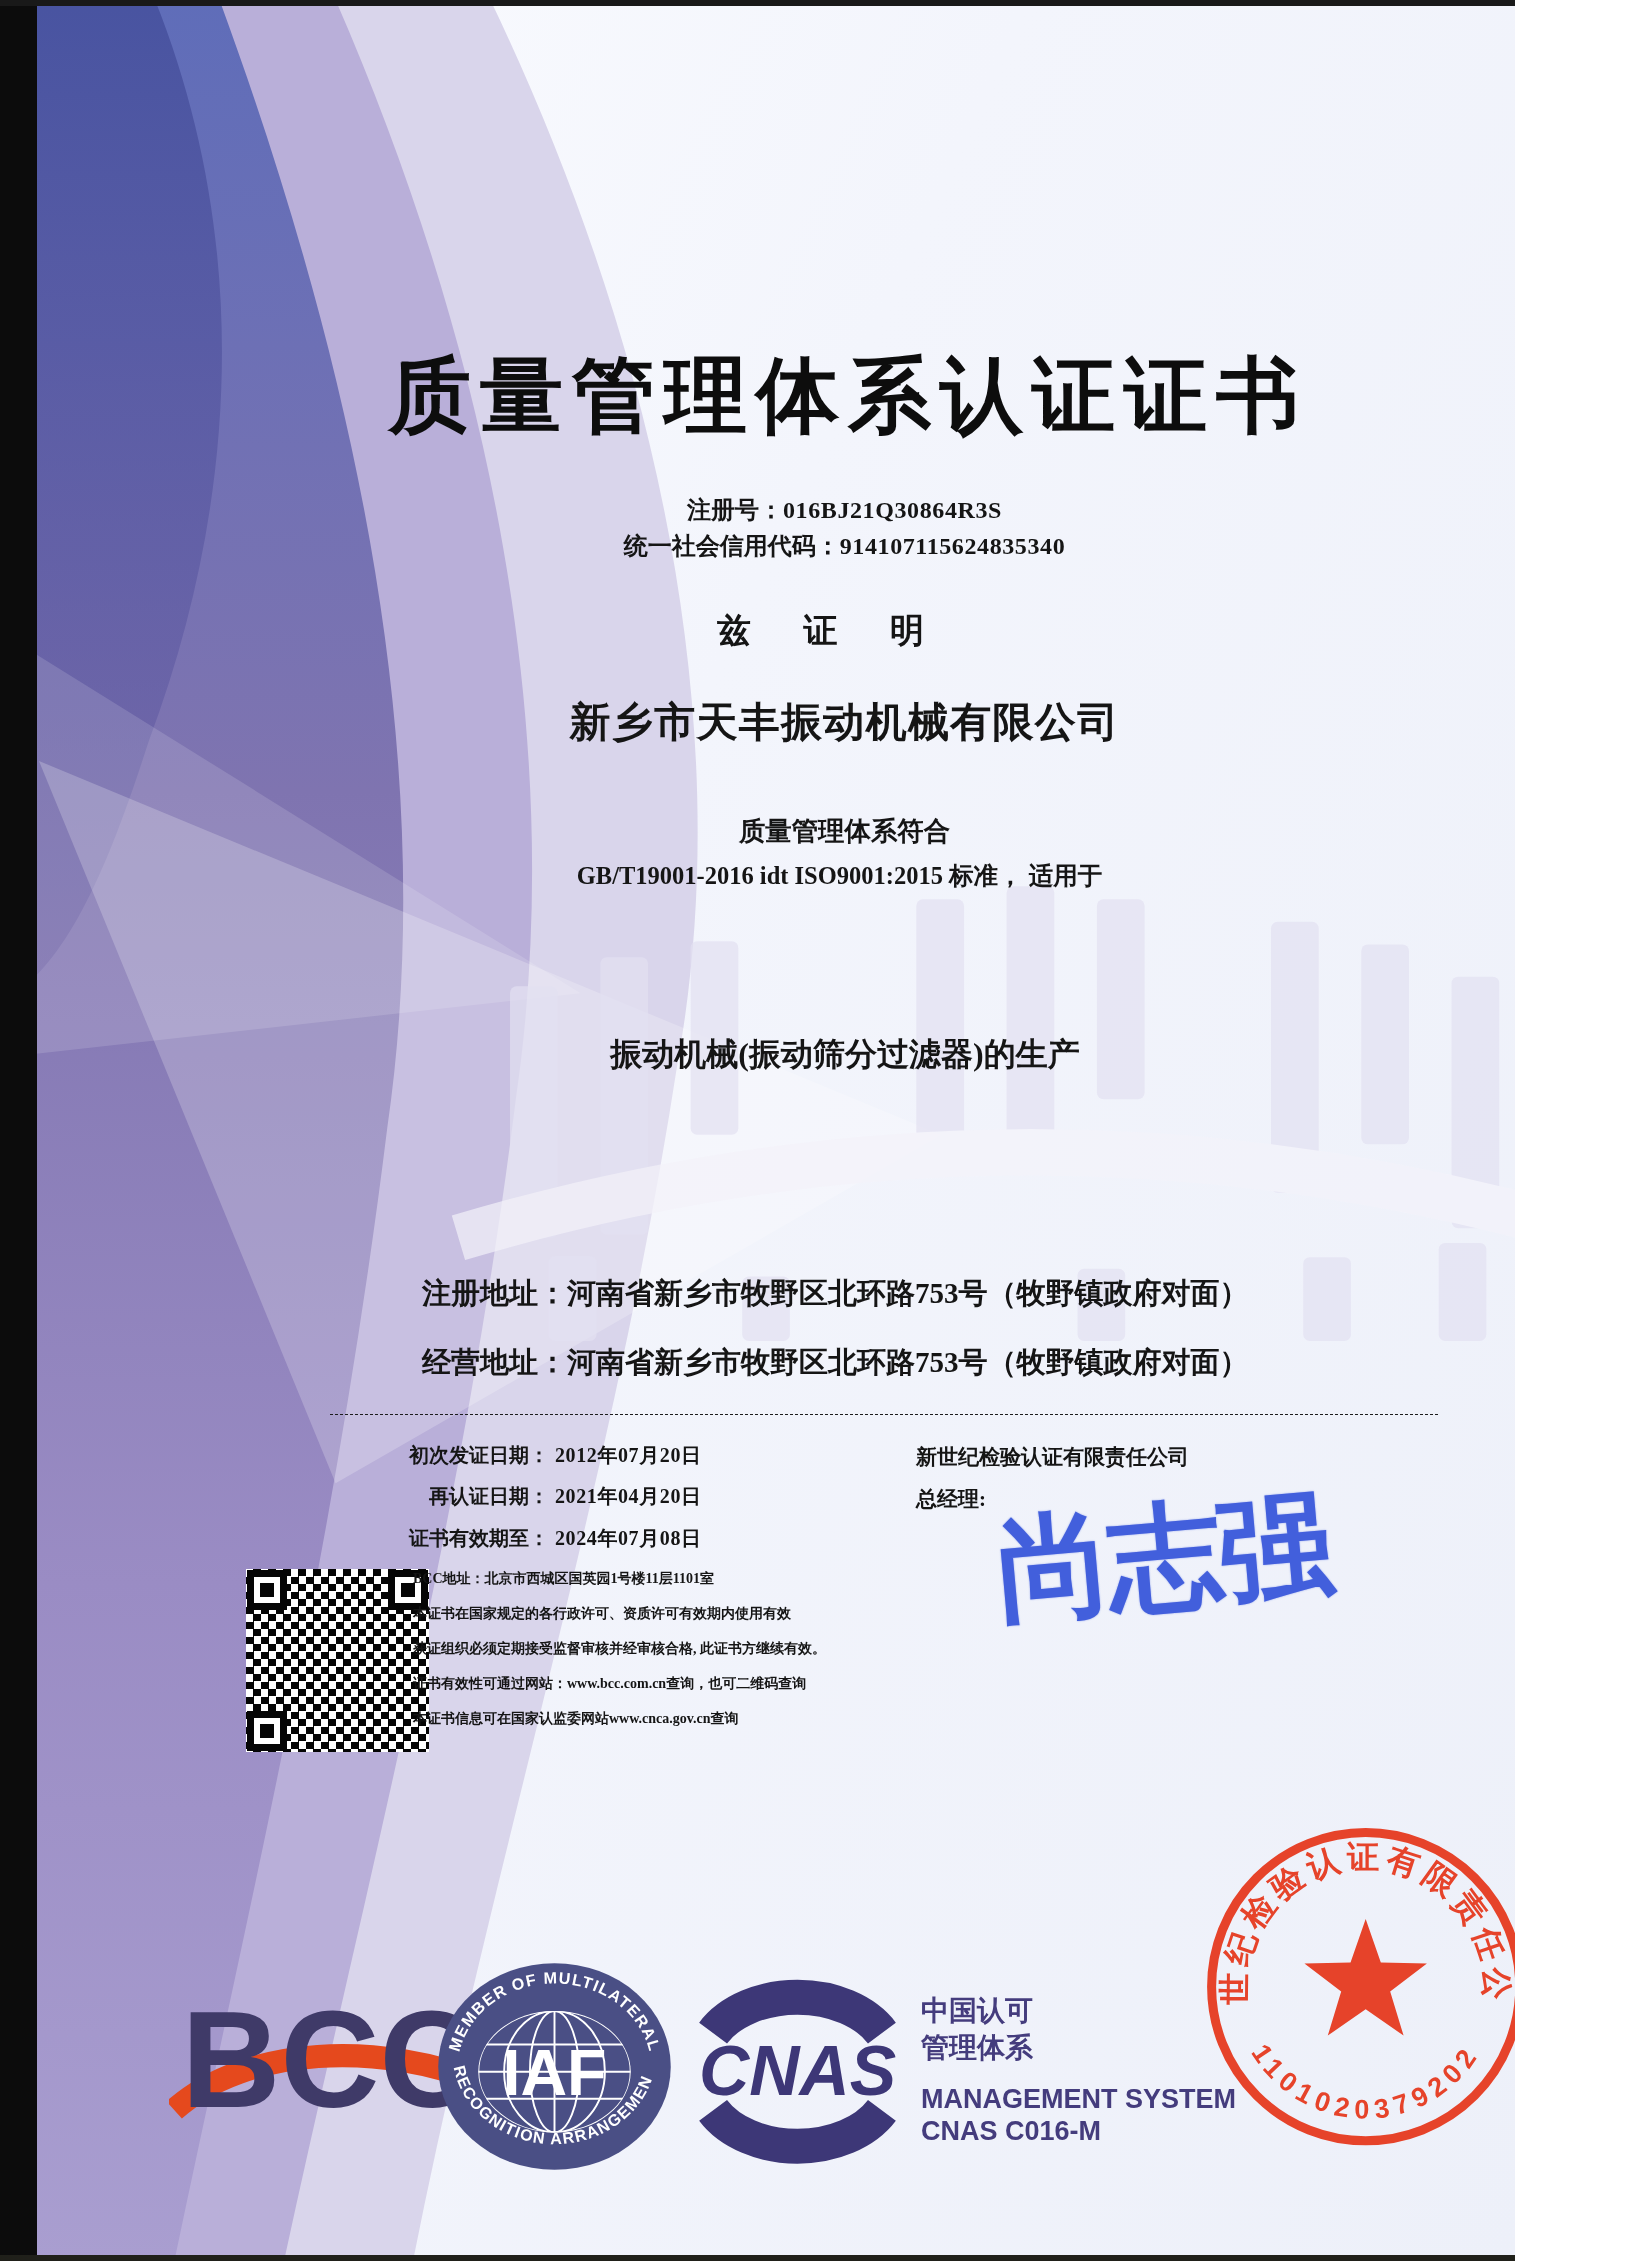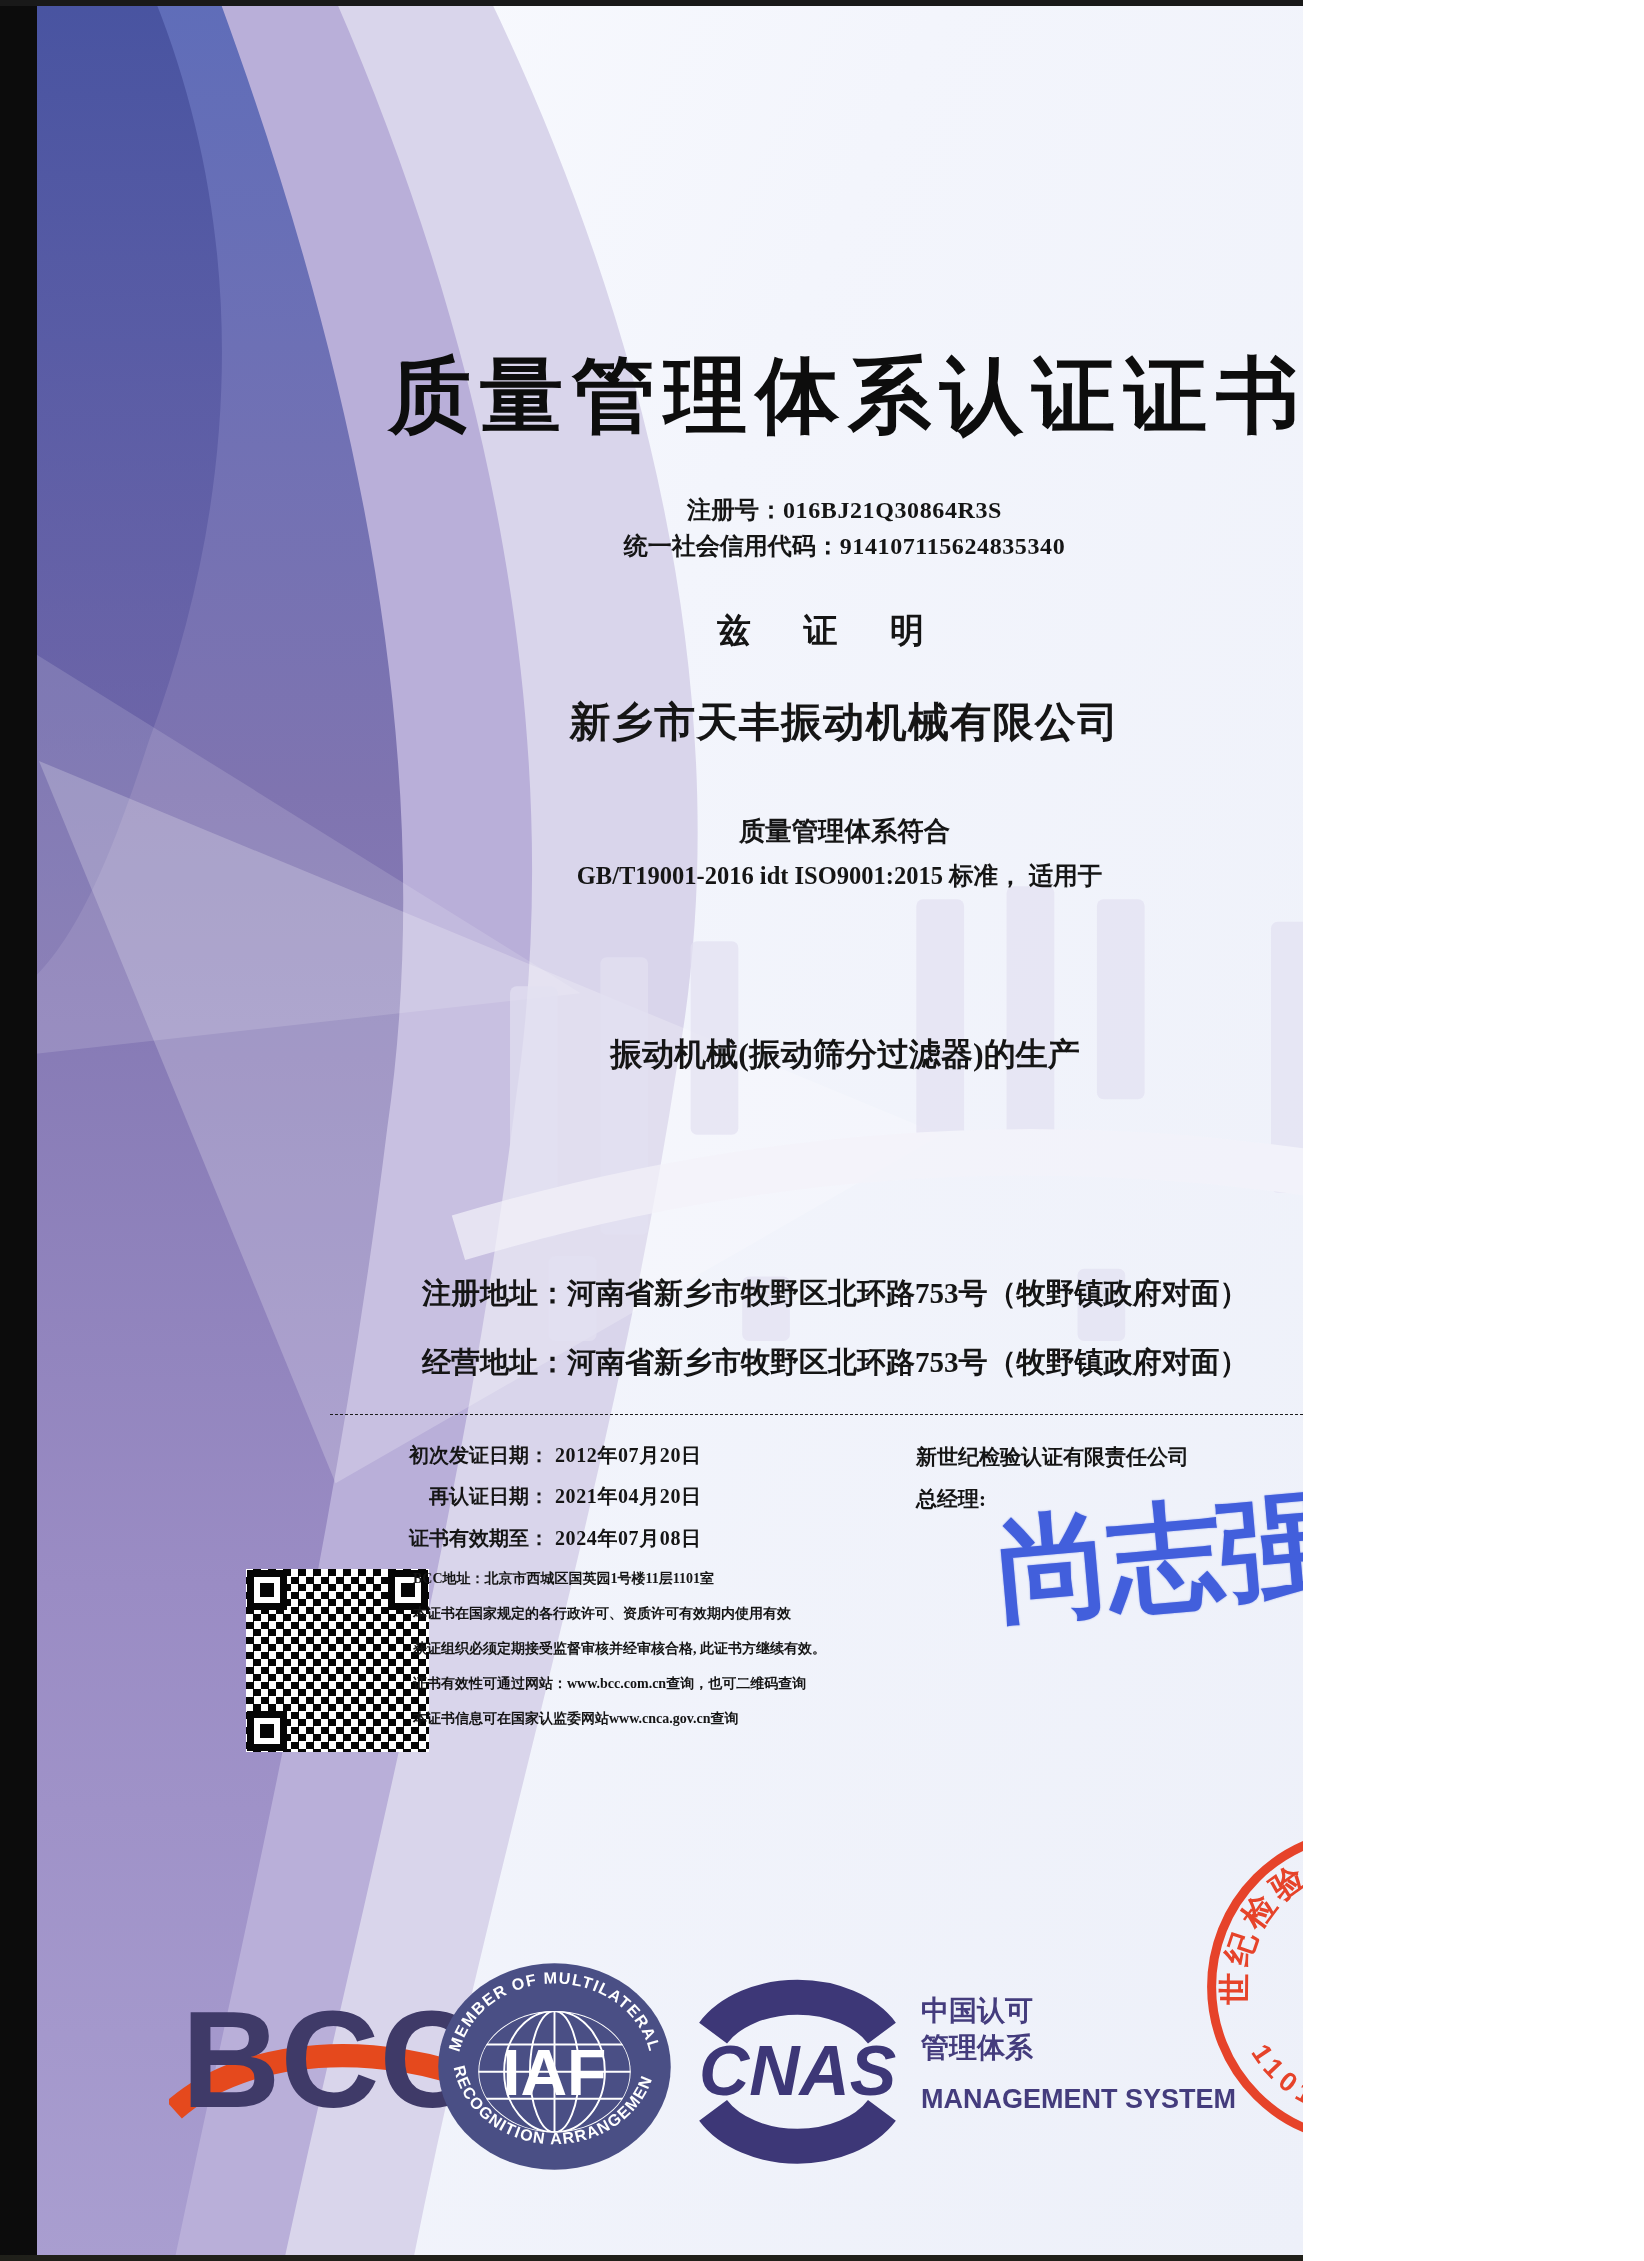--- a/index.html
+++ b/index.html
@@ -1,18 +1,18 @@
 <!DOCTYPE html>
 <html style="font-size:10.3px"><head>
 <meta charset="utf-8">
 <style>
   html,body{margin:0;padding:0;}
   body{font-family:"Liberation Serif","DejaVu Serif",serif;color:#151515;}
-  .page{position:relative;width:1303px;height:2261px;overflow:hidden;
-        background:linear-gradient(115deg,#fbfcff 0%,#f3f5fc 40%,#edf0f9 100%);}
+  .page{position:relative;width:1475px;height:2261px;overflow:hidden;
+        background:linear-gradient(115deg,#fbfcff 0%,#f3f5fc 40%,#edf0f9 100%);padding-left:40px;}
   .abs{position:absolute;}
   .center{text-align:center;}
   
   .edge-left{left:0;top:0;width:37px;height:2261px;background:#0c0c0c;z-index:30;}
   .edge-top{left:0;top:0;width:1645px;height:5.8px;background:#191919;z-index:31;}
   .edge-bottom{left:0;top:2255px;width:1645px;height:5.8px;background:#20201a;z-index:31;}
   .edge-right-grad{left:1616px;top:0;width:28px;height:2261px;z-index:29;
       background:linear-gradient(to bottom,#ccd6f1 0%,#b4bfe8 35%,#9a99cf 65%,#776ca8 100%);}
   .edge-right-black{left:1634px;top:1567px;width:11px;height:694px;background:#131313;z-index:30;}
   
@@ -210,20 +210,21 @@
   <svg class="abs cnas-logo" width="213" height="232" viewBox="0 0 330 360">
     <path d="M 34,132 A 148,104 0 0 1 296,132" stroke="#3d3777" stroke-width="54" fill="none"></path>
     <path d="M 34,252 A 148,104 0 0 0 296,252" stroke="#3d3777" stroke-width="54" fill="none"></path>
     <text x="165" y="228" text-anchor="middle" font-family="Liberation Sans, DejaVu Sans, sans-serif" font-size="108" font-weight="900" font-style="italic" fill="#3d3777">CNAS</text>
   </svg>
 
   <div class="abs cnas-text">
     <div class="cjk">中国认可</div>
     <div class="cjk">管理体系</div>
     <div class="en en1">MANAGEMENT SYSTEM</div>
+    <div class="en">CNAS C016-M</div>
   </div>
 
   <svg class="abs seal" width="332" height="332" viewBox="0 0 515 515">
     <defs>
       <path id="sealTop" d="M 77,305 A 186,186 0 1 1 437,305"></path>
       <path id="sealBot" d="M 76,353 A 205,205 0 0 0 438,353"></path>
     </defs>
     <circle cx="257" cy="257" r="239" stroke="#e63a1f" stroke-width="14" fill="none"></circle>
     <polygon fill="#e63a1f" points="257,152 280.5,219.6 352,221 295,264.4 315.8,332.9 257,292 198.2,332.9 219,264.4 162,221 233.5,219.6"></polygon>
     <text font-size="50" font-weight="700" fill="#e63a1f" letter-spacing="8">

